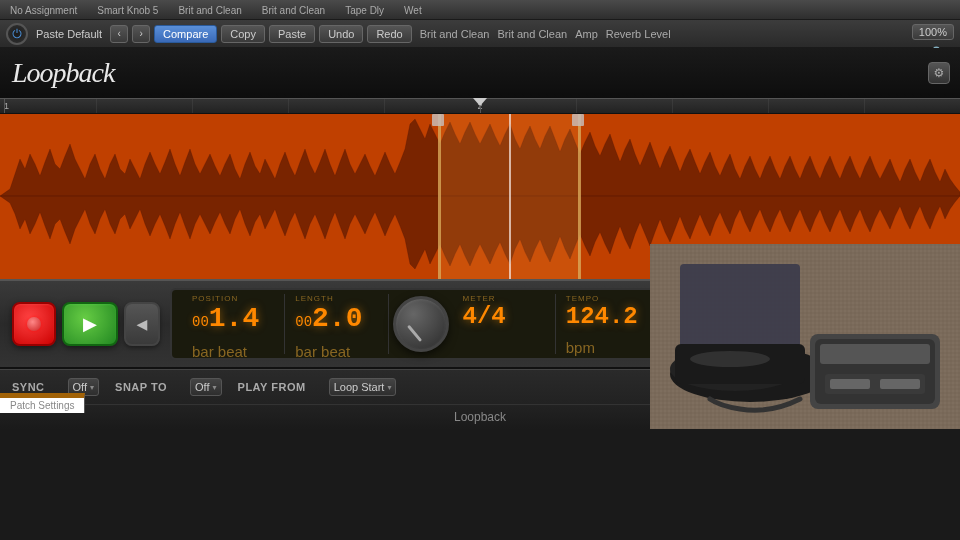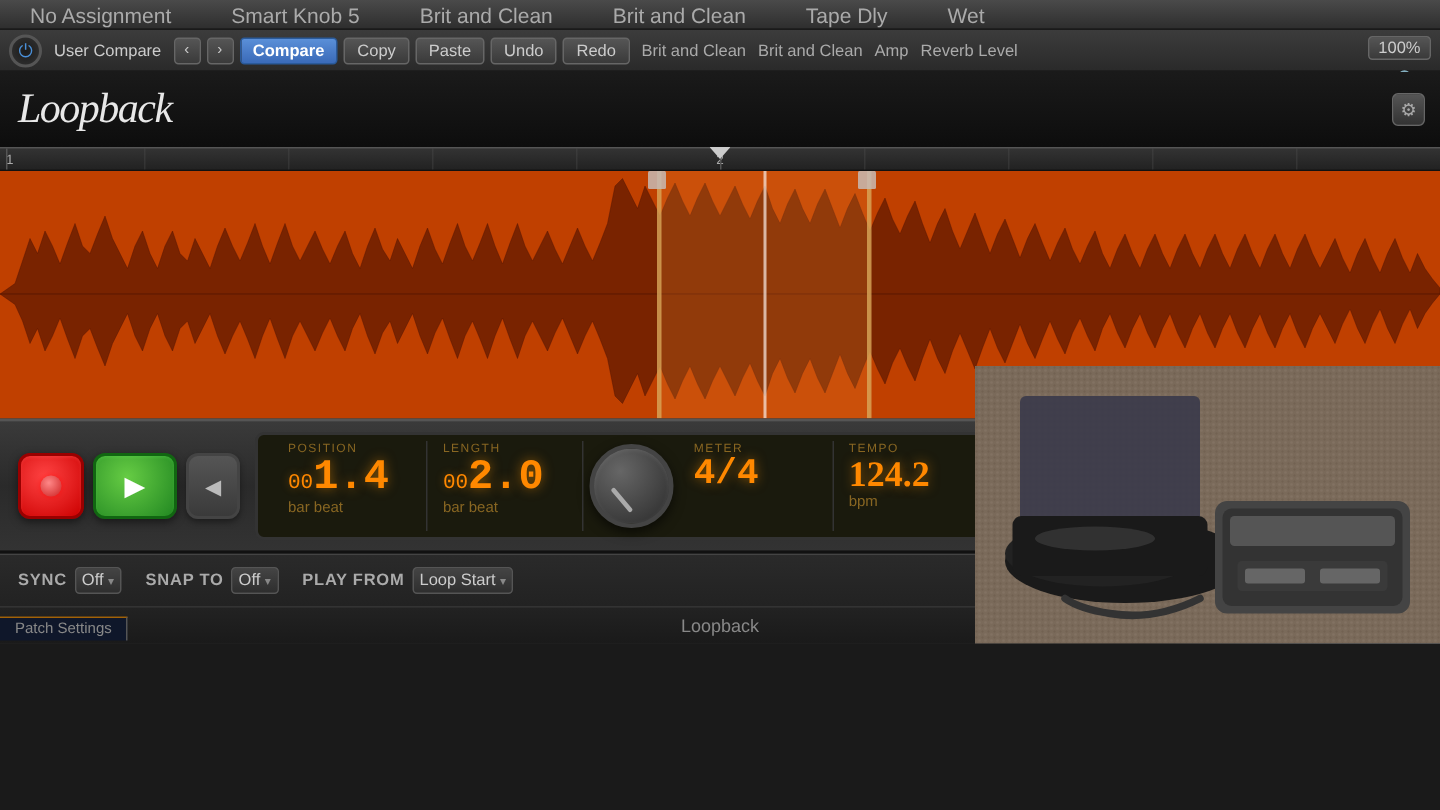--- a/index.html
+++ b/index.html
@@ -25,23 +25,23 @@
       position: absolute;
       left: 0;
       top: 0;
       display: flex;
       align-items: center;
       height: 20px;
       gap: 0;
       overflow: hidden;
     }
     .menu-item-top {
-      font-size: 14px;
+      font-size: 10px;
       color: #aaa;
-      padding: 0 20px;
+      padding: 0 10px;
       white-space: nowrap;
     }
 
     
     #toolbar {
       height: 28px;
       background: linear-gradient(180deg, #3c3c3c 0%, #2a2a2a 100%);
       display: flex;
       align-items: center;
       padding: 0 6px;
@@ -86,21 +86,20 @@
       border-radius: 3px;
       cursor: pointer;
       border: 1px solid #666;
       display: flex;
       align-items: center;
     }
     .btn-compare {
       background: linear-gradient(180deg, #5a8fd8, #3a6ab8);
       color: white;
       border-color: #2a5a9a;
-      font-weight: bold;
     }
     .btn-normal {
       background: linear-gradient(180deg, #555, #3a3a3a);
       color: #ccc;
     }
     .toolbar-menu-items {
       display: flex;
       gap: 8px;
       margin-left: 4px;
     }
@@ -304,23 +303,23 @@
     }
     .display-value {
       font-size: 28px;
       color: #ff8800;
       font-family: 'Courier New', monospace;
       font-weight: bold;
       line-height: 1;
       text-shadow: 0 0 8px rgba(255,150,0,0.5);
     }
     .display-subvalue {
-      font-size: 10px;
+      font-size: 15px;
       color: #886622;
-      margin-top: 0;
+      margin-top: 10px;
     }
 
     
     .knob-container {
       display: flex;
       align-items: center;
       justify-content: center;
       padding: 0 4px;
     }
     .knob {
@@ -368,21 +367,21 @@
       background: linear-gradient(180deg, #2a2a2a, #222);
       display: flex;
       align-items: center;
       padding: 0 12px;
       gap: 16px;
       border-top: 1px solid #444;
     }
     .control-group {
       display: flex;
       align-items: center;
-      gap: 5px;
+      gap: 23px;
     }
     .control-label {
       font-size: 11px;
       color: #aaa;
       font-weight: bold;
       letter-spacing: 0.5px;
     }
     .dropdown-select {
       background: linear-gradient(180deg, #444, #2e2e2e);
       border: 1px solid #555;
@@ -440,24 +439,24 @@
     #waveform-svg {
       position: absolute;
       top: 0;
       left: 0;
       width: 100%;
       height: 100%;
     }
 
     .patch-settings-tab {
       position: absolute;
-      bottom: 2px;
+      bottom: 16px;
       left: 0;
-      background: #0f172a;
-      border-top: 1px solid #a16207;
+      background: #ffffff;
+      border-top: 5px solid #a16207;
       border-right: 1px solid #555;
       font-size: 10px;
       color: #888;
       padding: 2px 10px;
       cursor: pointer;
     }
   </style>
 </head>
 <body>
 
@@ -467,21 +466,21 @@
     <span class="menu-item-top">Smart Knob 5</span>
     <span class="menu-item-top">Brit and Clean</span>
     <span class="menu-item-top">Brit and Clean</span>
     <span class="menu-item-top">Tape Dly</span>
     <span class="menu-item-top">Wet</span>
   </div>
 </div>
 
 <div id="toolbar">
   <div class="power-btn">⏻</div>
-  <span class="preset-label">User Compare</span>
+  <span class="preset-label">Paste Default</span>
   <div class="nav-btn">‹</div>
   <div class="nav-btn">›</div>
   <div class="toolbar-btn btn-compare">Compare</div>
   <div class="toolbar-btn btn-normal">Copy</div>
   <div class="toolbar-btn btn-normal">Paste</div>
   <div class="toolbar-btn btn-normal">Undo</div>
   <div class="toolbar-btn btn-normal">Redo</div>
   <div class="toolbar-menu-items">
     <span class="toolbar-menu-item">Brit and Clean</span>
     <span class="toolbar-menu-item">Brit and Clean</span>
@@ -593,21 +592,21 @@
         </div>
       </div>
 
       <div class="display-section">
         <span class="display-label">METER</span>
         <span class="display-value" style="font-size:24px;">4/4</span>
       </div>
 
       <div class="display-section">
         <span class="display-label">TEMPO</span>
-        <span class="display-value" style="font-size:24px;font-family:Liberation Serif, serif;">124.2</span>
+        <span class="display-value" style="font-size:24px;">124.2</span>
         <span class="display-subvalue">bpm</span>
       </div>
 
     </div>
 
     <div class="right-btns">
       <div class="small-btn"></div>
       <div class="small-btn"></div>
       <div class="small-btn"></div>
       <div class="small-btn"></div>

